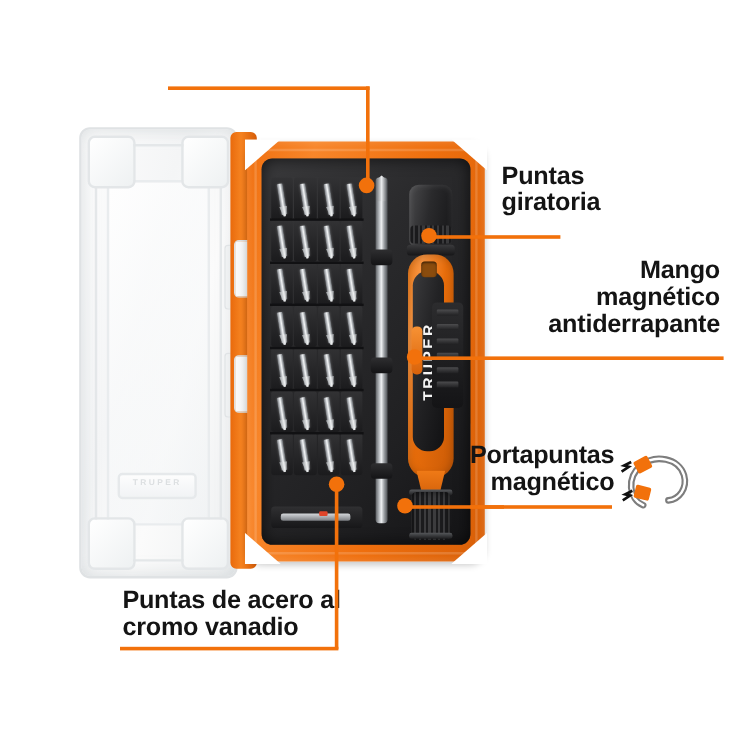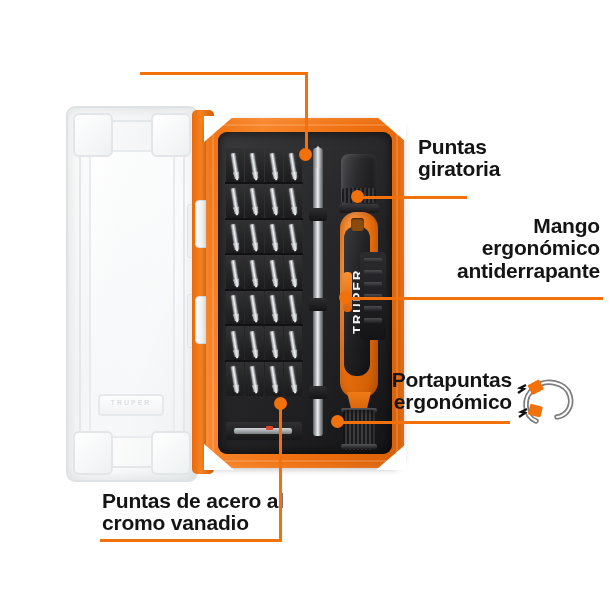--- a/index.html
+++ b/index.html
@@ -348,27 +348,27 @@
   <div class="rule hr" id="ln-ext-h"></div>
   <div class="rule vr" id="ln-ext-v"></div>
   <div class="dot" id="dot-ext"></div>
 
   <div class="callout c-cab">Puntas
 giratoria</div>
   <div class="rule hr" id="ln-cab-h"></div>
   <div class="dot" id="dot-cab"></div>
 
   <div class="callout c-man">Mango
-ergonómico
+magnético
 antiderrapante</div>
   <div class="rule hr" id="ln-man-h"></div>
   <div class="dot" id="dot-man"></div>
 
   <div class="callout c-por">Portapuntas
-ergonómico</div>
+magnético</div>
   <div class="rule hr" id="ln-por-h"></div>
   <div class="rule hr" id="ln-por-u"></div>
   <div class="dot" id="dot-por"></div>
 
   <div class="magnet">
     <svg viewBox="0 0 70 56" width="70" height="56" aria-hidden="true">
       <path d="M20 49 C8 44, 6 26, 18 16 C30 6, 50 10, 54 24 C57 35, 50 44, 41 45" fill="none" stroke="#7d7d7d" stroke-width="5.5" stroke-linecap="round"></path>
       <path d="M20 49 C8 44, 6 26, 18 16 C30 6, 50 10, 54 24 C57 35, 50 44, 41 45" fill="none" stroke="#ffffff" stroke-width="2" stroke-linecap="round"></path>
       <rect x="13" y="10" width="13" height="11" rx="1.5" fill="#f2710b" transform="rotate(-28 19 15)"></rect>
       <rect x="13" y="33" width="13" height="11" rx="1.5" fill="#f2710b" transform="rotate(14 19 38)"></rect>

